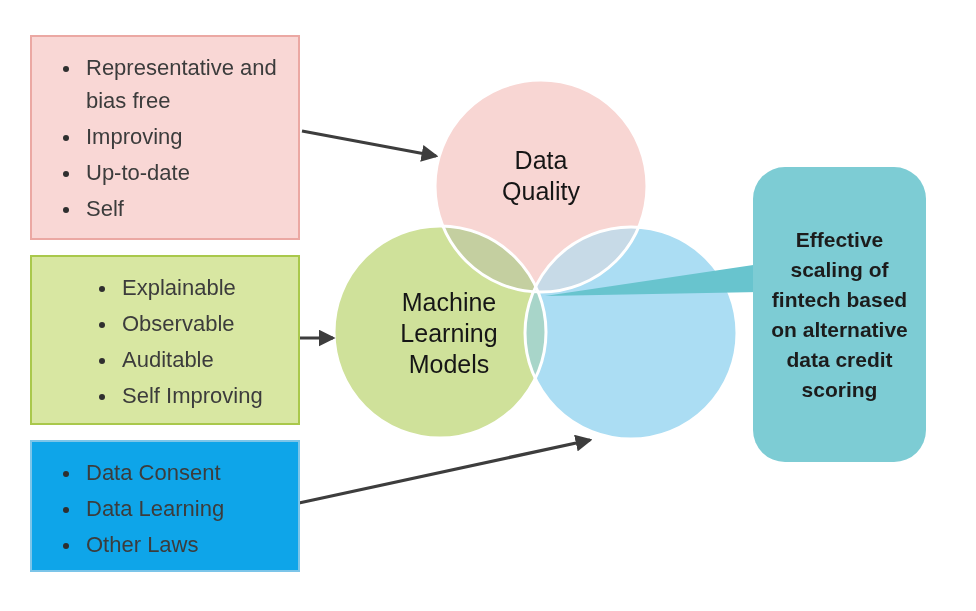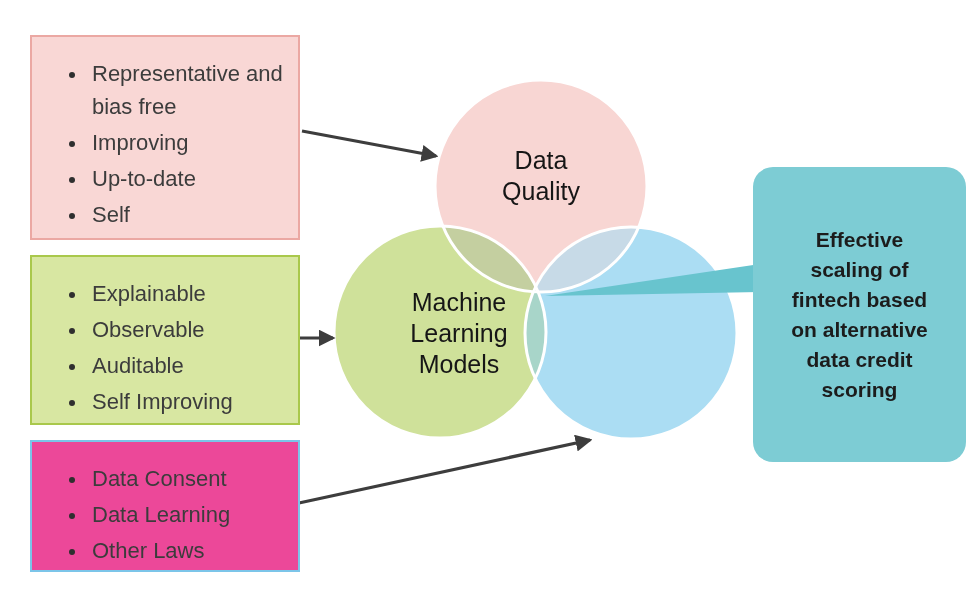--- a/index.html
+++ b/index.html
@@ -4,41 +4,41 @@
 <style>
   html,body { margin:0; padding:0; background:#ffffff; }
   .stage {
     position:relative; width:976px; height:611px; overflow:hidden;
     font-family:"Liberation Sans", sans-serif; background:#ffffff;
   }
   .venn-svg { position:absolute; left:0; top:0; width:976px; height:611px; }
 
   
   .list-box { position:absolute; left:30px; width:270px; box-sizing:border-box; border:2px solid; }
-  .list-box ul { margin:6px; padding:14px 8px 0 50px; list-style:disc; }
+  .list-box ul { margin:0; padding:14px 8px 0 50px; list-style:disc; }
   .list-box li { font-size:22px; line-height:33px; color:#3c3c3c; margin:0 0 3px 0; padding-left:4px; }
   .list-box li::marker { color:#2f2f2f; font-size:20px; }
   .box-dq  { top:35px;  height:205px; background:#f9d7d5; border-color:#eba8a3; }
-  .box-ml  { top:255px; height:170px; background:#d8e7a2; border-color:#a9c84b; }
-  .box-gov { top:440px; height:132px; background:#ec4899; border-color:#7cc5e9; }
+  .box-ml  { top:255px; height:170px; background:#d8e7a2; border-color:#a9c84b;padding-left:36px; }
+  .box-gov { top:440px; height:132px; background:#0ea5e9; border-color:#7cc5e9; }
 
   
   .circle-label {
     position:absolute; transform:translate(-50%,-50%);
     font-weight:normal; font-size:25px; line-height:31px; color:#161616;
     text-align:center; white-space:normal;
   }
   .label-dq  { left:541px; top:176px; width:120px; }
-  .label-ml  { left:459px; top:333px; width:160px; }
+  .label-ml  { left:449px; top:333px; width:160px; }
   .label-gov { left:644px; top:341px; width:210px; }
 
   
   .callout {
-    position:absolute; left:753px; top:167px; width:213px; height:295px;
-    background:#7dccd4; border-radius:20px;
+    position:absolute; left:753px; top:167px; width:173px; height:295px;
+    background:#7dccd4; border-radius:32px;
     display:flex; align-items:center; justify-content:center;
   }
   .callout-text {
     width:150px; text-align:center; font-weight:bold;
     font-size:21px; line-height:30px; color:#1c1c1c;
   }
 </style>
 </head>
 <body>
 

